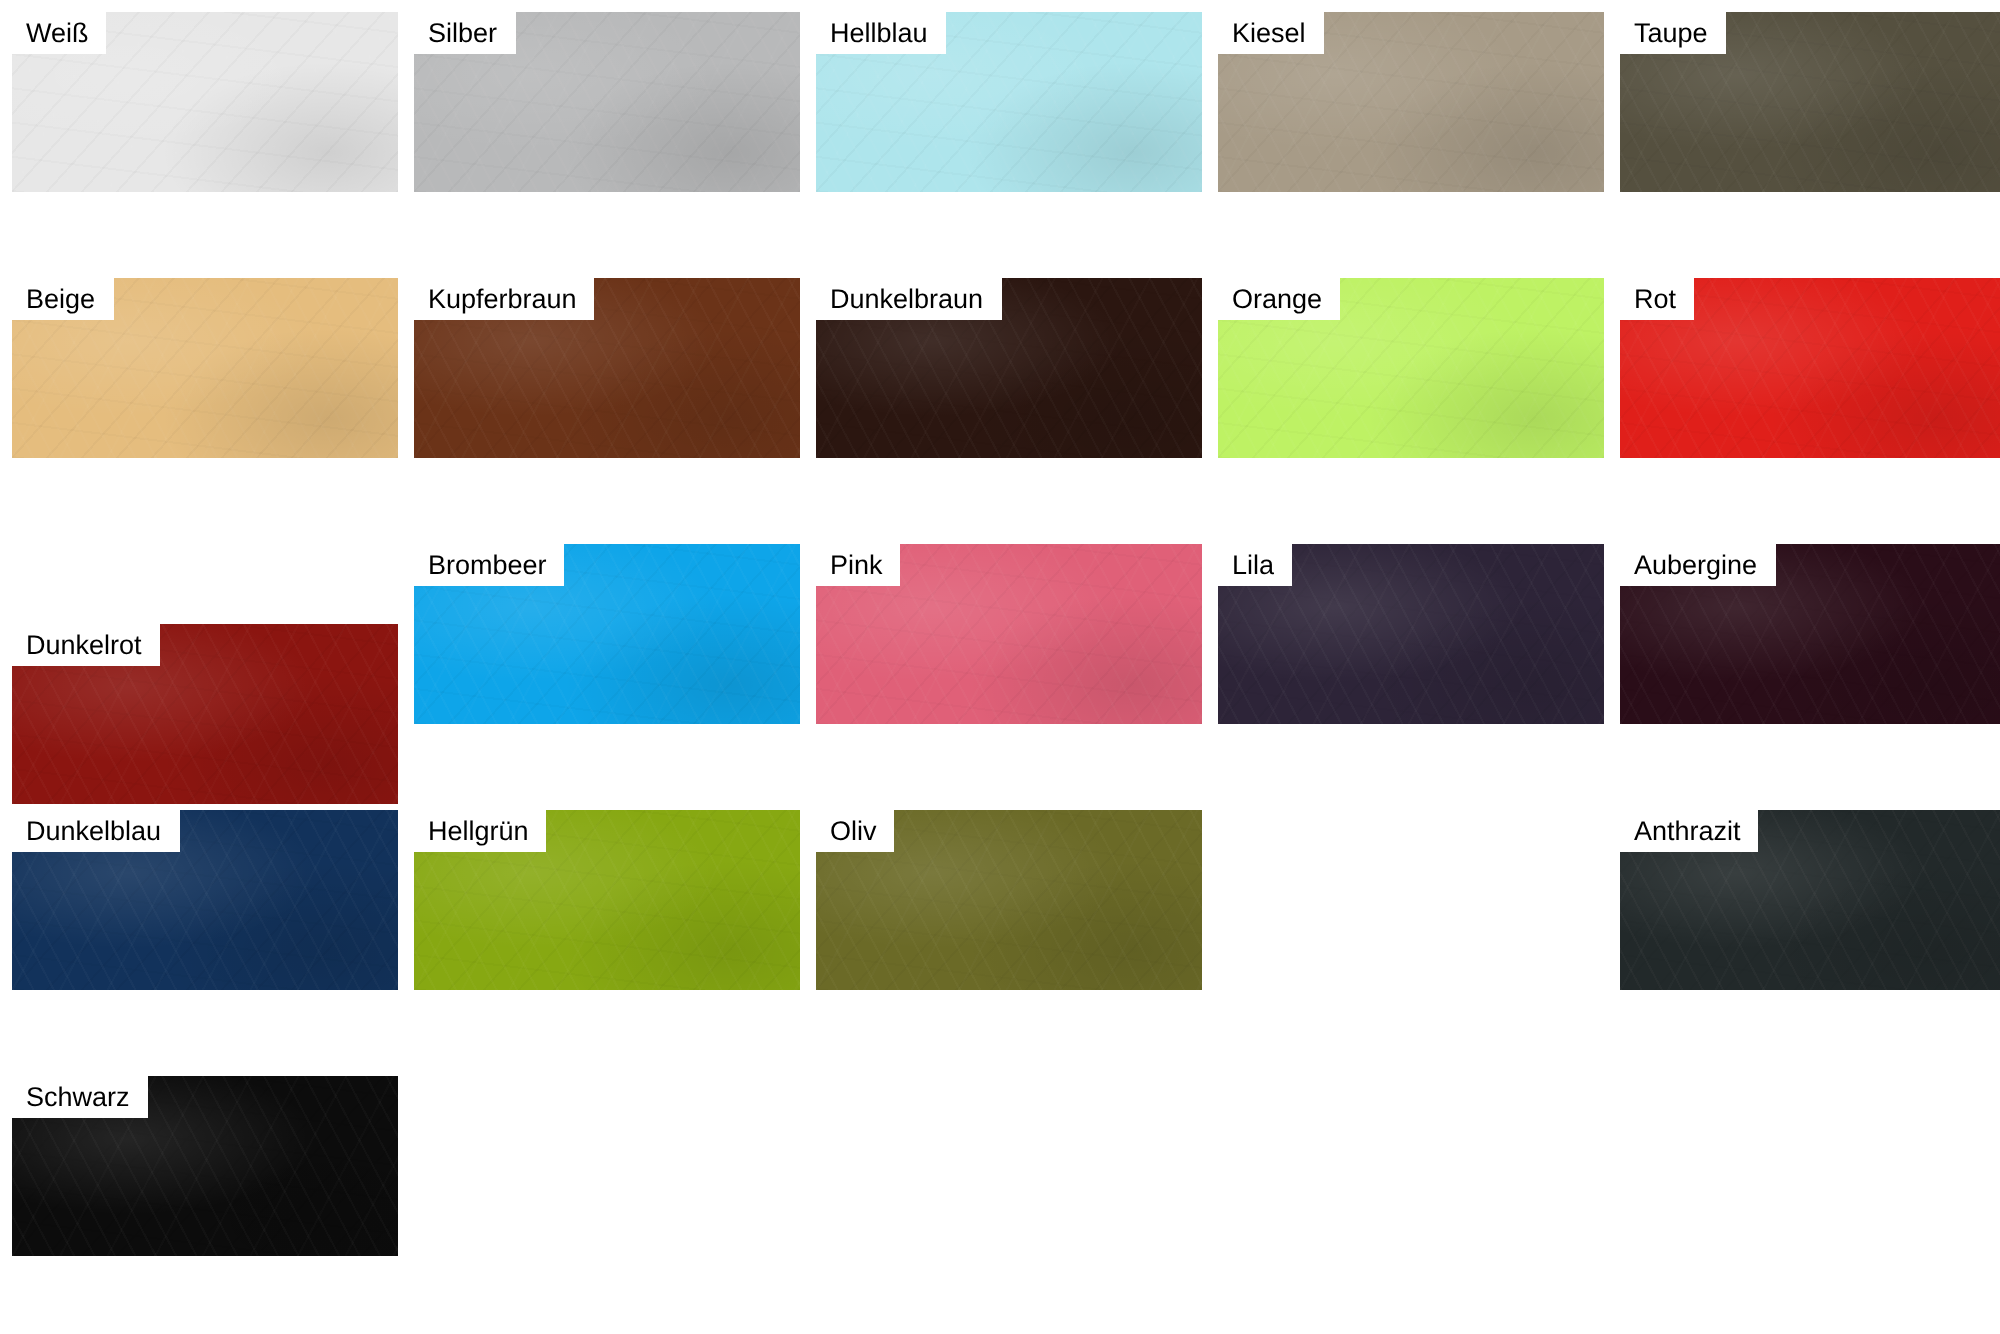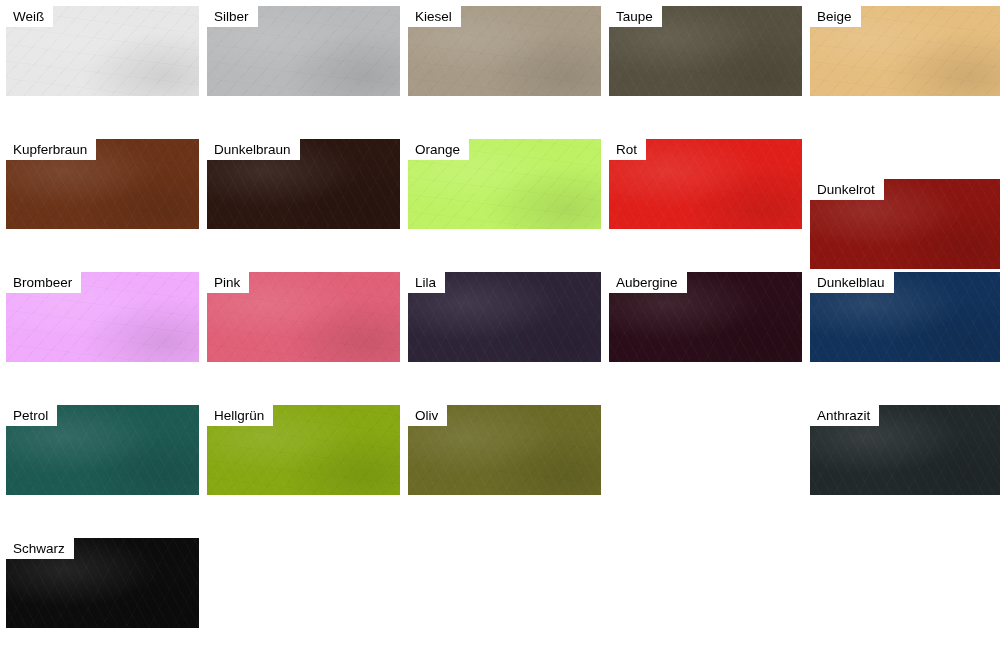--- a/index.html
+++ b/index.html
@@ -88,20 +88,25 @@
     <div class="swatch" title="Weiß" style="background-color: rgb(231, 231, 231);">
       <div class="grain"></div>
       <div class="sheen"></div>
       <span class="swatch-label">Weiß</span>
     </div>
     <div class="swatch" title="Silber" style="background-color: rgb(184, 185, 186); padding-left: 43px;">
       <div class="grain"></div>
       <div class="sheen"></div>
       <span class="swatch-label">Silber</span>
     </div>
+    <div class="swatch" title="Hellblau" style="background-color: rgb(174, 229, 236);">
+      <div class="grain"></div>
+      <div class="sheen"></div>
+      <span class="swatch-label">Hellblau</span>
+    </div>
     <div class="swatch" title="Kiesel" style="background-color: rgb(167, 155, 135);">
       <div class="grain"></div>
       <div class="sheen"></div>
       <span class="swatch-label">Kiesel</span>
     </div>
     <div class="swatch" title="Taupe" style="background-color: rgb(85, 80, 63);">
       <div class="grain"></div>
       <div class="sheen"></div>
       <span class="swatch-label">Taupe</span>
     </div>
@@ -128,21 +133,21 @@
     <div class="swatch" title="Rot" style="background-color: rgb(224, 31, 26);">
       <div class="grain"></div>
       <div class="sheen"></div>
       <span class="swatch-label">Rot</span>
     </div>
     <div class="swatch" title="Dunkelrot" style="background-color: rgb(139, 21, 16); margin-top: 40px;">
       <div class="grain"></div>
       <div class="sheen"></div>
       <span class="swatch-label">Dunkelrot</span>
     </div>
-    <div class="swatch" title="Brombeer" style="background-color: #f0abfc; text-align: center;">
+    <div class="swatch" title="Brombeer" style="background-color: #0ea5e9; text-align: center;">
       <div class="grain"></div>
       <div class="sheen"></div>
       <span class="swatch-label">Brombeer</span>
     </div>
     <div class="swatch" title="Pink" style="background-color: rgb(224, 96, 120);">
       <div class="grain"></div>
       <div class="sheen"></div>
       <span class="swatch-label">Pink</span>
     </div>
     <div class="swatch" title="Lila" style="background-color: rgb(45, 36, 56);">
@@ -152,25 +157,20 @@
     </div>
     <div class="swatch" title="Aubergine" style="background-color: rgb(42, 13, 24);">
       <div class="grain"></div>
       <div class="sheen"></div>
       <span class="swatch-label">Aubergine</span>
     </div>
     <div class="swatch" title="Dunkelblau" style="background-color: rgb(18, 50, 91);">
       <div class="grain"></div>
       <div class="sheen"></div>
       <span class="swatch-label">Dunkelblau</span>
-    </div>
-    <div class="swatch" title="Petrol" style="background-color: rgb(29, 90, 82);">
-      <div class="grain"></div>
-      <div class="sheen"></div>
-      <span class="swatch-label">Petrol</span>
     </div>
     <div class="swatch" title="Hellgrün" style="background-color: rgb(135, 168, 18);">
       <div class="grain"></div>
       <div class="sheen"></div>
       <span class="swatch-label">Hellgrün</span>
     </div>
     <div class="swatch" title="Oliv" style="background-color: rgb(107, 106, 39);">
       <div class="grain"></div>
       <div class="sheen"></div>
       <span class="swatch-label">Oliv</span>

